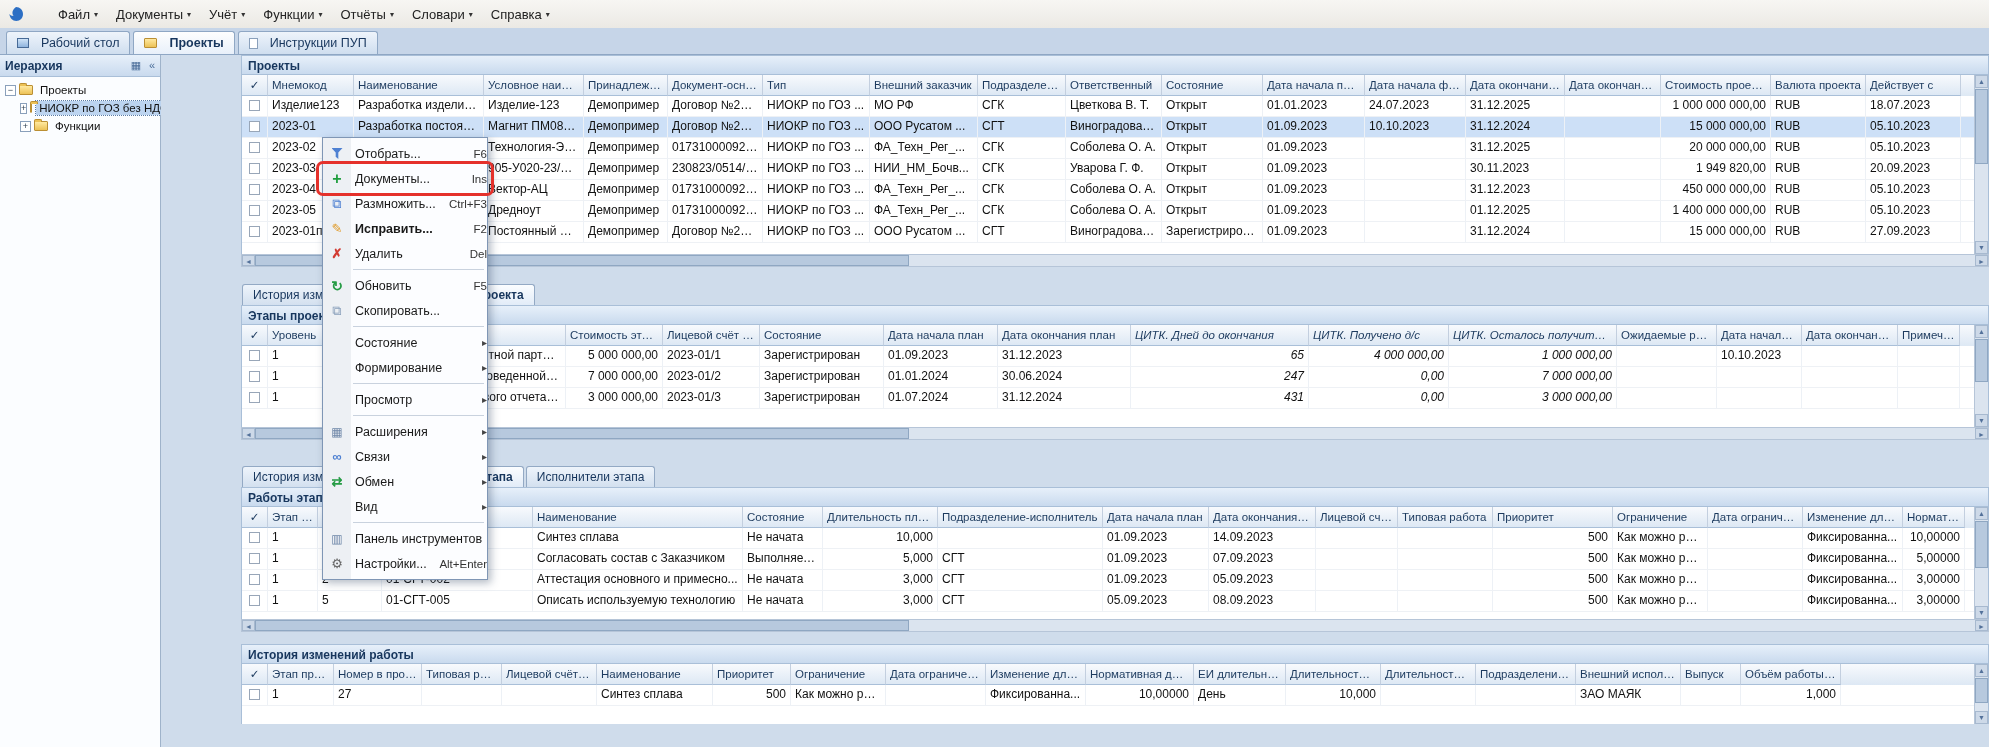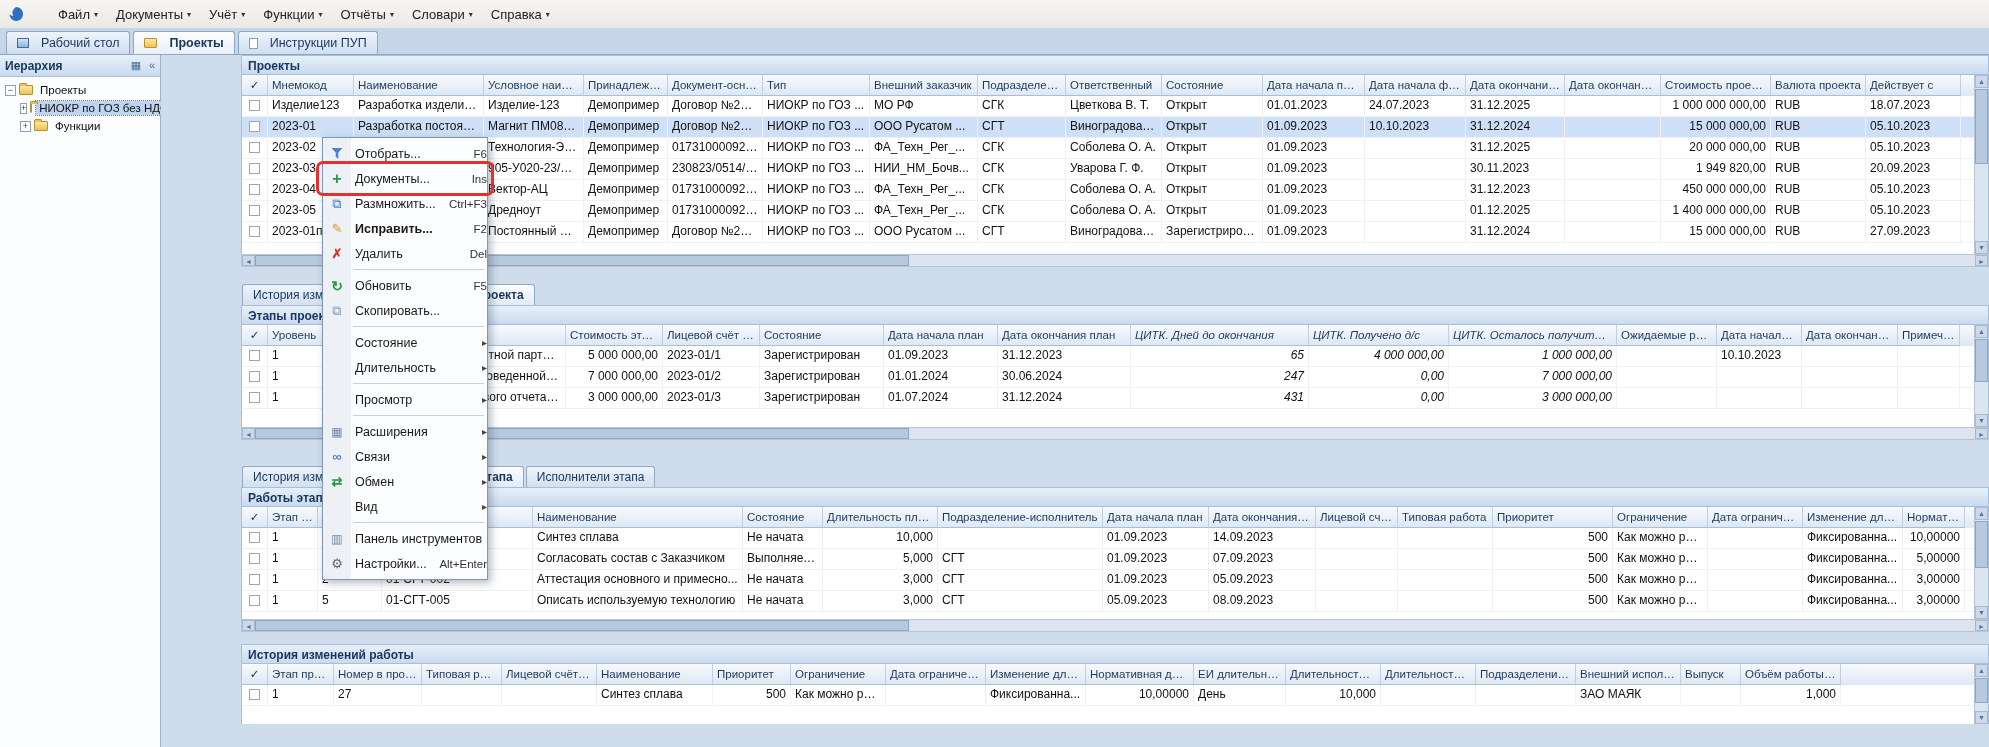--- a/index.html
+++ b/index.html
@@ -359,21 +359,21 @@
         <span class="cm-right"></span>
       </div>
       <div class="cm-sep"></div>
       <div class="cm-item">
         <span class="cm-icon "></span>
         <span class="cm-label">Состояние</span>
         <span class="cm-right sub">▸</span>
       </div>
       <div class="cm-item">
         <span class="cm-icon "></span>
-        <span class="cm-label">Длительность</span>
+        <span class="cm-label">Формирование</span>
         <span class="cm-right sub">▸</span>
       </div>
       <div class="cm-sep"></div>
       <div class="cm-item">
         <span class="cm-icon "></span>
         <span class="cm-label">Просмотр</span>
         <span class="cm-right sub">▸</span>
       </div>
       <div class="cm-sep"></div>
       <div class="cm-item">

